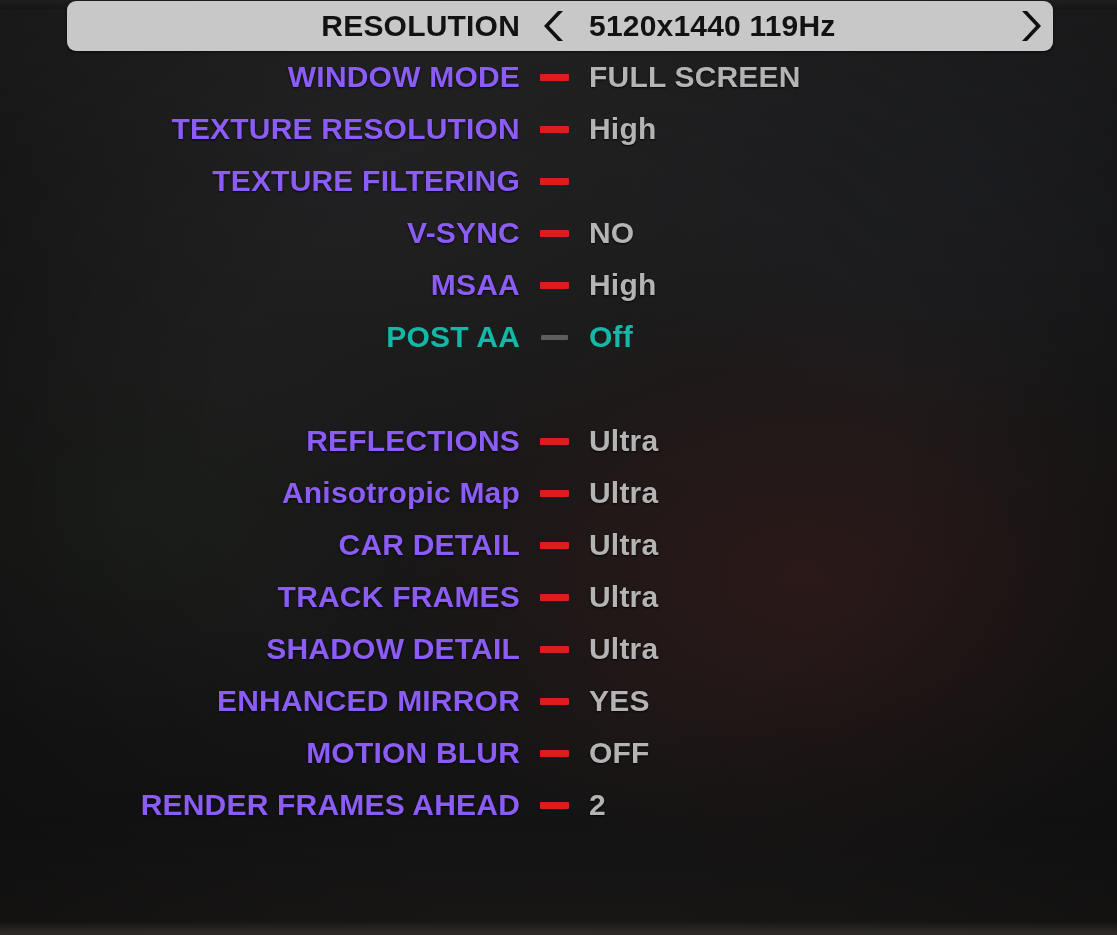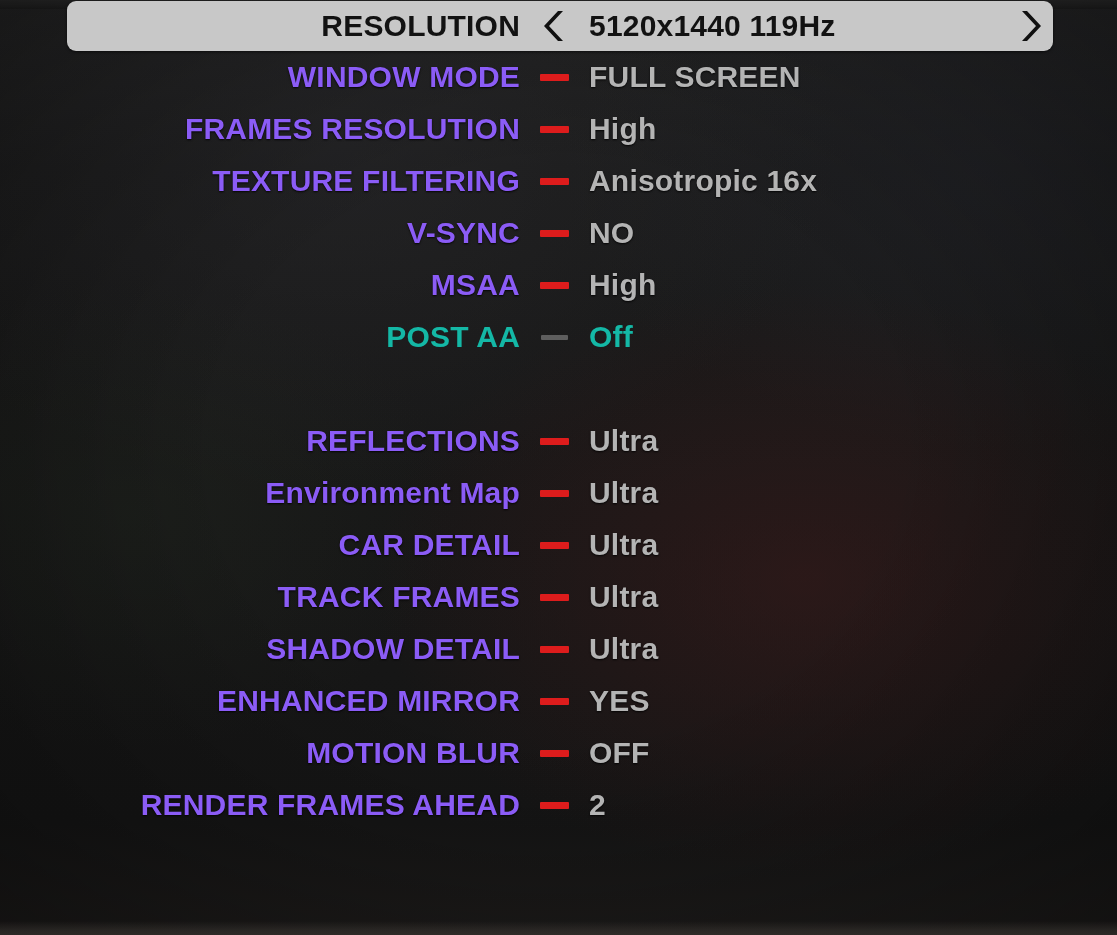--- a/index.html
+++ b/index.html
@@ -182,32 +182,31 @@
 
     <div id="group-one">
         <div class="row">
           <div class="label">WINDOW MODE</div>
           <div class="dash">
             <i></i>
           </div>
           <div class="value">FULL SCREEN</div>
         </div>
         <div class="row">
-          <div class="label">FRAMES RESOLUTION</div>
+          <div class="label">TEXTURE RESOLUTION</div>
           <div class="dash">
             <i></i>
           </div>
           <div class="value">High</div>
         </div>
         <div class="row">
           <div class="label">TEXTURE FILTERING</div>
           <div class="dash">
             <i></i>
           </div>
-          <div class="value">Anisotropic 16x</div>
         </div>
         <div class="row">
           <div class="label">V-SYNC</div>
           <div class="dash">
             <i></i>
           </div>
           <div class="value">NO</div>
         </div>
         <div class="row">
           <div class="label">MSAA</div>
@@ -229,21 +228,21 @@
 
     <div id="group-two">
         <div class="row">
           <div class="label">REFLECTIONS</div>
           <div class="dash">
             <i></i>
           </div>
           <div class="value">Ultra</div>
         </div>
         <div class="row">
-          <div class="label">Environment Map</div>
+          <div class="label">Anisotropic Map</div>
           <div class="dash">
             <i></i>
           </div>
           <div class="value">Ultra</div>
         </div>
         <div class="row">
           <div class="label">CAR DETAIL</div>
           <div class="dash">
             <i></i>
           </div>

